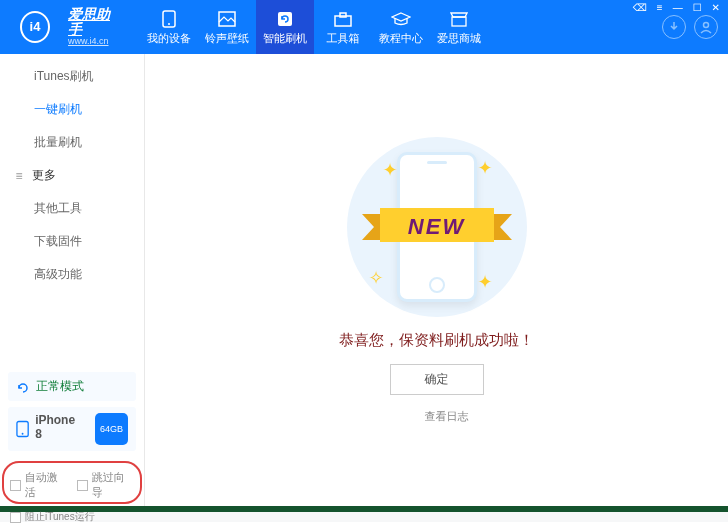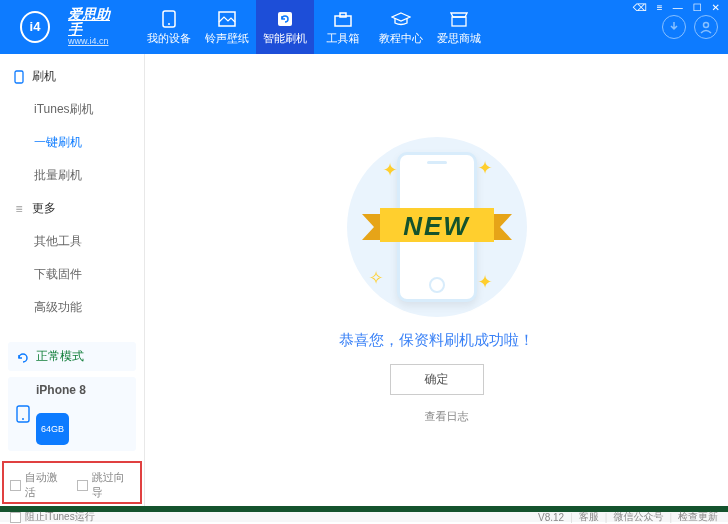--- a/index.html
+++ b/index.html
@@ -27,39 +27,39 @@
     .body { display: flex; height: 452px; }
     .sidebar { width: 145px; background: #fff; border-right: 1px solid #e8e8e8; font-size: 12px; color: #555; display: flex; flex-direction: column; }
     .side-scroll { flex: 1; overflow: hidden; padding-top: 6px; }
     .side-section-head { display: flex; align-items: center; gap: 6px; padding: 8px 12px; color: #333; font-size: 12px; }
     .side-section-head .ic { width: 14px; display: flex; justify-content: center; }
     .side-item { padding: 8px 0 8px 34px; cursor: pointer; color: #666; }
     .side-item.active { color: #0d7bff; }
     .mode-box { margin: 6px 8px; padding: 6px 8px; border-radius: 3px; background: #f6faff; display: flex; align-items: flex-end; gap: 6px; font-size: 12px; color: #15803d; cursor: pointer; }
     .mode-box svg { width: 14px; height: 14px; }
     .dev-box { margin: 0 8px 8px; padding: 6px 8px; border-radius: 3px; background: #f6faff; display: flex; align-items: center; gap: 6px; font-size: 12px; color: #555; }
-    .dev-box .dev-info { display: flex; flex-direction: column; gap: 16px; }
+    .dev-box .dev-info { display: flex; gap: 16px; }
     .badge { background: #0d7bff; color: #fff; border-radius: 5px; font-size: 9px; padding: 11px 5px; width: fit-content; }
-    .bottom-opts { border-top: 1px solid #e8e8e8; padding: 8px 8px 4px; margin: 2px; outline: 2px solid #e04040; outline-offset: -2px; }
+    .bottom-opts { border-top: 1px solid #e8e8e8; padding: 8px 8px 4px; margin: 2px; outline: 2px solid #e04040; outline-offset: -2px; border-radius: 17px; }
     .chk-row { display: flex; gap: 10px; font-size: 11px; color: #888; }
     .chk { display: flex; align-items: center; gap: 4px; cursor: pointer; }
     .chk-box { width: 11px; height: 11px; border: 1px solid #bbb; background: #fff; }
     
     
     .main { flex: 1; background: #fff; display: flex; flex-direction: column; align-items: center; justify-content: center; gap: 14px; position: relative; }
     .hero { width: 180px; height: 180px; border-radius: 50%; background: #eaf4fd; display: flex; align-items: center; justify-content: center; position: relative; }
     .phone { width: 80px; height: 150px; background: #fff; border-radius: 10px; border: 3px solid #d8ecfb; position: relative; z-index: 2; box-shadow: 0 4px 8px rgba(0,0,0,.08); }
     .phone::before { content: ""; position: absolute; top: 6px; left: 50%; transform: translateX(-50%); width: 20px; height: 3px; background: #d8ecfb; border-radius: 2px; }
     .phone::after { content: ""; position: absolute; bottom: 6px; left: 50%; transform: translateX(-50%); width: 12px; height: 12px; border: 2px solid #d8ecfb; border-radius: 50%; }
-    .ribbon { position: absolute; width: 150px; height: 46px; z-index: 3; display: flex; align-items: center; justify-content: center; font-size: 26px; font-weight: 900; font-style: italic; letter-spacing: 2px; color: #14532d; }
+    .ribbon { position: absolute; width: 150px; height: 46px; z-index: 3; display: flex; align-items: center; justify-content: center; font-size: 22px; font-weight: 900; font-style: italic; letter-spacing: 2px; color: #701a75; }
     .ribbon-svg { position: absolute; inset: 0; }
     .ribbon span { position: relative; z-index: 1; }
     .spark { position: absolute; color: #ffcf2e; font-size: 18px; }
     .s1 { top: 22px; left: 36px; } .s2 { top: 20px; right: 34px; } .s3 { bottom: 28px; left: 22px; } .s4 { bottom: 24px; right: 34px; }
-    .success-msg { font-size: 15px; color: #3b82f6; }
+    .success-msg { font-size: 15px; color: #7f1d1d; }
     .ok-btn { border: 1px solid #ccc; background: #fff; padding: 6px 34px; font-size: 12px; color: #555; cursor: pointer; }
     .log-link { font-size: 11px; color: #888; cursor: pointer; margin-left: 20px; }
     
     
     .footer { height: 16px; background: #f6f7f8; border-top: 6px solid #14532d; display: flex; align-items: center; font-size: 10px; color: #888; padding: 0 10px; }
     .footer .f-right { display: flex; gap: 6px; align-items: center; }
     .footer .f-sep { color: #ddd; }
     .f-chk { display: flex; align-items: center; gap: 4px; cursor: pointer; }
     .f-right span { cursor: pointer; }
   </style>
@@ -149,28 +149,20 @@
     <span class="win-btn">≡</span>
     <span class="win-btn">—</span>
     <span class="win-btn">☐</span>
     <span class="win-btn">✕</span>
   </div>
 </div>
 
 <div class="body">
   <div class="sidebar">
     <div class="side-scroll">
-      <div class="side-section-head">
-        <span class="ic">
-            <svg width="10" height="14" viewBox="0 0 10 14">
-              <rect x="1" y="1" width="8" height="12" rx="1.5" fill="none" stroke="#0d7bff" stroke-width="1.3"></rect>
-            </svg>
-          </span>
-        <span>刷机</span>
-      </div>
       <div class="side-item">iTunes刷机</div>
       <div class="side-item active">一键刷机</div>
       <div class="side-item">批量刷机</div>
       <div class="side-section-head">
         <span class="ic" style="color:#999">≡</span>
         <span>更多</span>
       </div>
       <div class="side-item">其他工具</div>
       <div class="side-item">下载固件</div>
       <div class="side-item">高级功能</div>
@@ -227,22 +219,13 @@
     <span class="log-link">查看日志</span>
   </div>
 </div>
 
 <div class="footer">
   <label class="f-chk">
       <span class="chk-box"></span>
       <span>阻止iTunes运行</span>
     </label>
   <div style="flex:1"></div>
-  <div class="f-right">
-    <span>V8.12</span>
-    <span class="f-sep">|</span>
-    <span>客服</span>
-    <span class="f-sep">|</span>
-    <span>微信公众号</span>
-    <span class="f-sep">|</span>
-    <span>检查更新</span>
-  </div>
 </div>
 
 </body></html>

